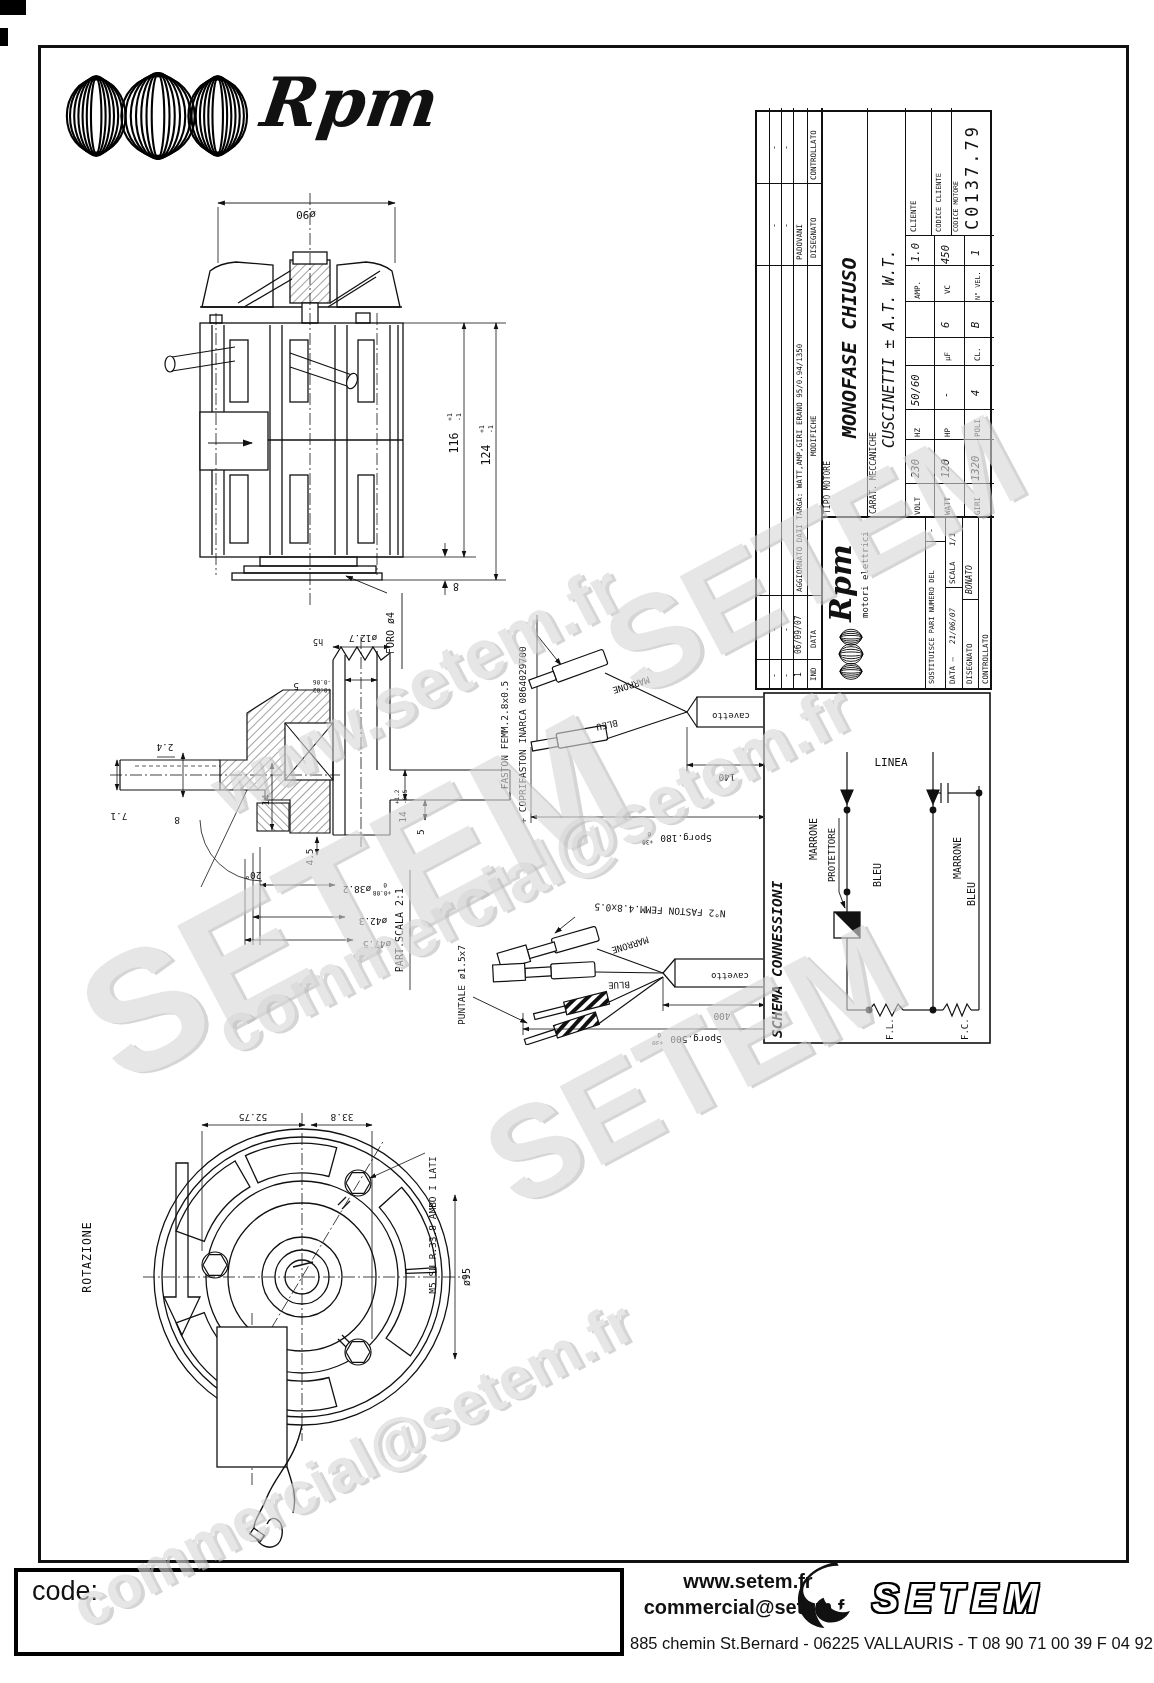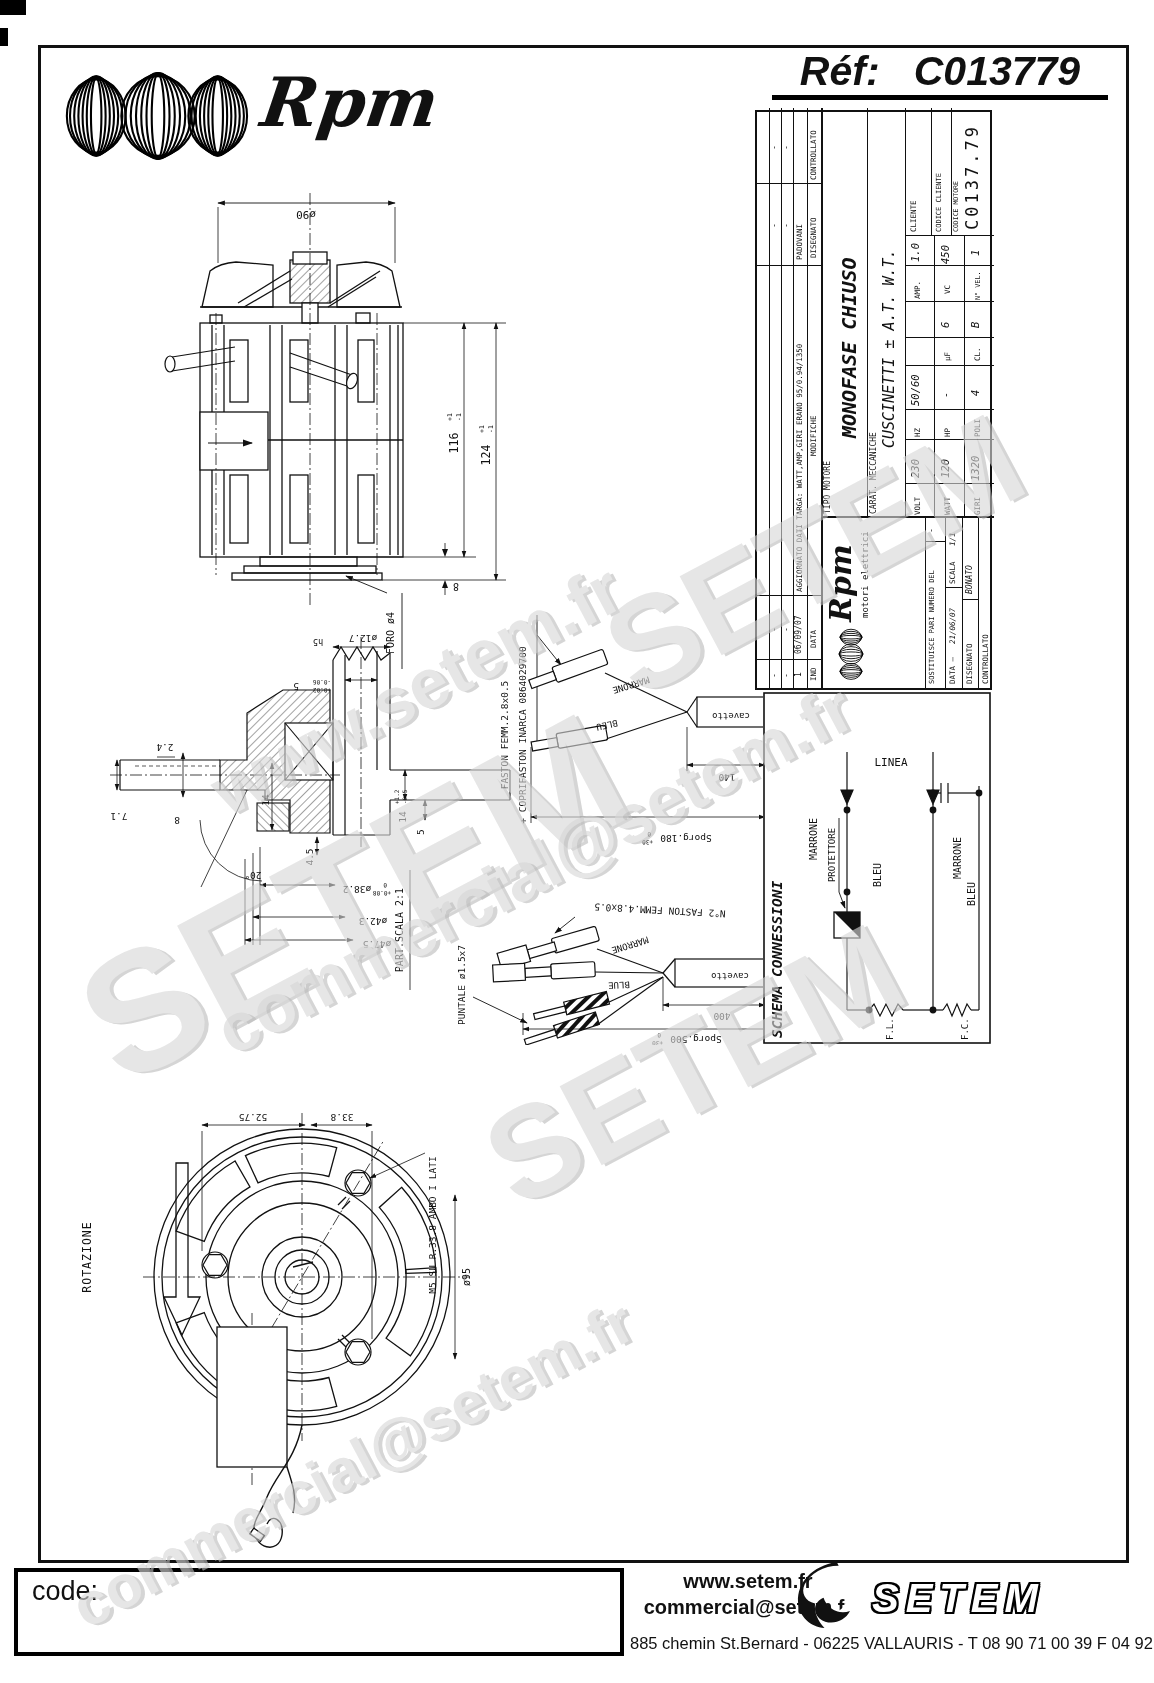--- a/index.html
+++ b/index.html
@@ -90,24 +90,20 @@
         <ellipse cx="152" cy="42" rx="9" ry="37"></ellipse>
         <ellipse cx="152" cy="42" rx="13" ry="38"></ellipse>
         <ellipse cx="152" cy="42" rx="17" ry="38"></ellipse>
         <ellipse cx="152" cy="42" rx="21" ry="37"></ellipse>
         <ellipse cx="152" cy="42" rx="25" ry="36"></ellipse>
         <ellipse cx="152" cy="42" rx="28" ry="35"></ellipse>
     </g>
   </svg>
   <div class="brand-script">Rpm</div>
 
-  <div class="refbox">
-    <span>Réf:</span>&nbsp;&nbsp;
-    <span>C013779</span>
-  </div>
 
   <div class="tblock">
     <div>
       <div class="hl" style="left:0;top:12px;width:580px"></div>
       <div class="hl" style="left:0;top:24px;width:580px"></div>
       <div class="hl" style="left:0;top:36px;width:580px"></div>
       <div class="hl" style="left:0;top:50px;width:580px"></div>
       <div class="hl" style="left:0;top:64px;width:580px;height:1.6px"></div>
       <div class="hl" style="left:170px;top:110px;width:410px"></div>
       <div class="hl" style="left:170px;top:148px;width:410px"></div>

